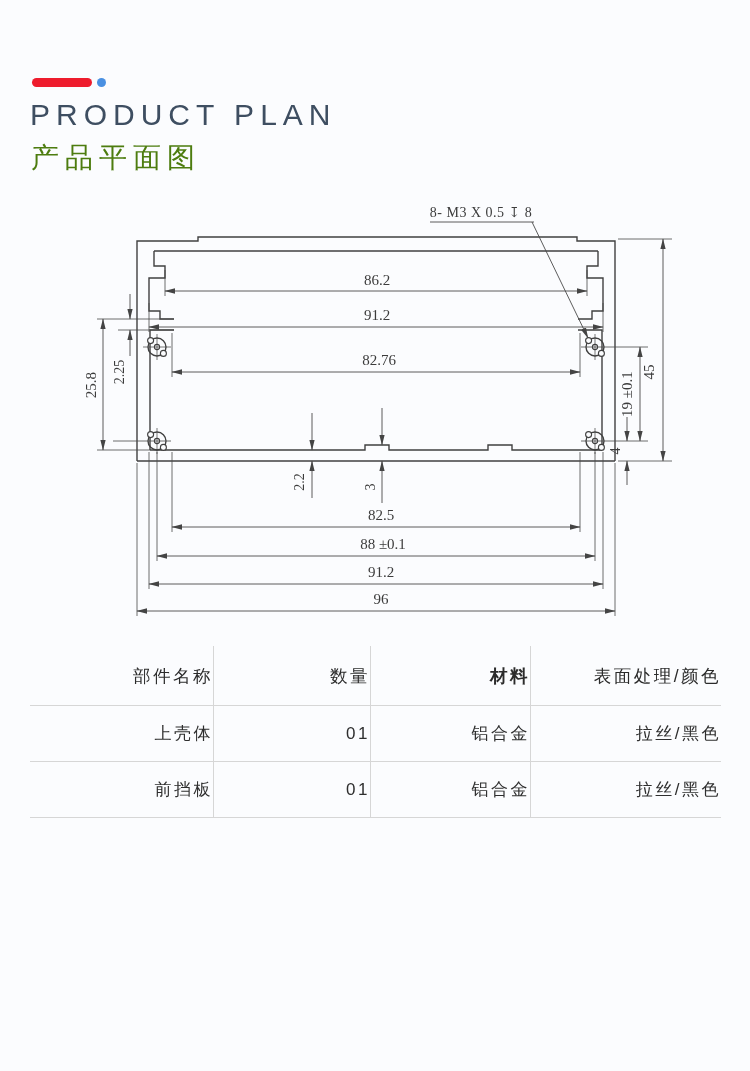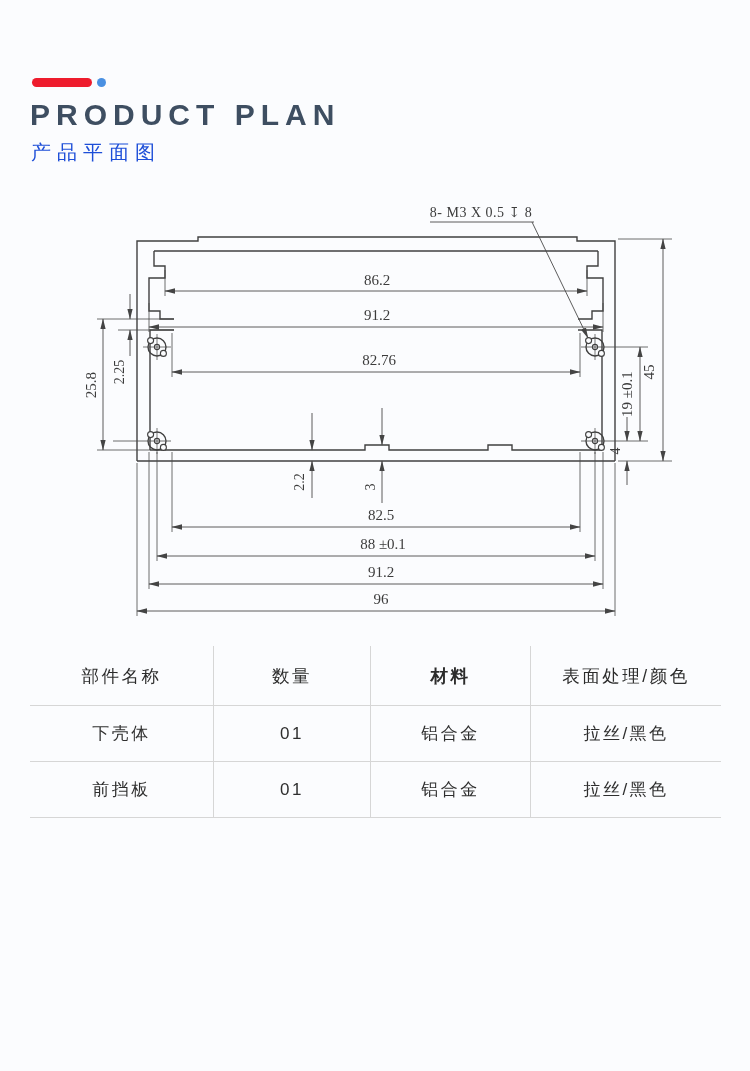--- a/index.html
+++ b/index.html
@@ -7,41 +7,41 @@
     width:750px;height:1071px;position:relative;overflow:hidden;
     background:#fbfcfe;
     font-family:"Liberation Sans","DejaVu Sans",sans-serif;
     color:#2f2f2f;
   }
   .accent-row{position:absolute;left:32px;top:78px;height:9px;}
   .accent-dash{position:absolute;left:0;top:0;width:60px;height:9px;border-radius:5px;}
   .accent-dot{position:absolute;left:65px;top:0;width:9px;height:9px;border-radius:50%;}
   .title-en{
     position:absolute;left:30px;top:98px;
-    font-size:30px;font-weight:700;letter-spacing:6px;color:#3e4e61;
+    font-size:30px;font-weight:400;letter-spacing:6px;color:#3e4e61;
   }
   .title-zh{
     position:absolute;left:31px;top:139px;
-    font-size:20px;font-weight:500;letter-spacing:6px;color:#1d4ed8;
+    font-size:28px;font-weight:500;letter-spacing:6px;color:#4d7c0f;
   }
   .drawing-svg{position:absolute;left:0;top:0;width:750px;height:640px;}
   .drawing-svg text{
     font-family:"Liberation Serif","DejaVu Serif",serif;
     fill:#3c3c3c;
   }
   .dim-t{font-size:15px;}
   .dim-s{font-size:14px;}
   .callout-t{font-size:14px;letter-spacing:0.5px;}
   .spec-table{
     position:absolute;left:30px;top:646px;width:688px;
     border-collapse:collapse;table-layout:fixed;
     font-size:17px;font-weight:300;color:#2e2e2e;
   }
   .spec-table th,.spec-table td{
-    text-align:center;vertical-align:middle;
+    text-align:right;vertical-align:middle;
     border-bottom:1px solid #d6d6d6;
     letter-spacing:2.5px;font-weight:300;
     padding:0;
   }
   .spec-table th{height:59px;font-size:17.5px;color:#2b2b2b;}
   .spec-table td{height:55px;}
   .spec-table .c1{width:183px;}
   .spec-table .c2{width:156px;font-family:Liberation Mono, monospace;}
   .spec-table .c3{width:159px;font-weight:bold;}
   .spec-table .c4{width:190px;}
@@ -177,21 +177,21 @@
   <thead>
     <tr>
       <th class="c1">部件名称</th>
       <th class="c2">数量</th>
       <th class="c3">材料</th>
       <th class="c4">表面处理/颜色</th>
     </tr>
   </thead>
   <tbody>
     <tr>
-      <td>下壳体</td>
+      <td>上壳体</td>
       <td>01</td>
       <td>铝合金</td>
       <td>拉丝/黑色</td>
     </tr>
     <tr>
       <td>前挡板</td>
       <td>01</td>
       <td>铝合金</td>
       <td>拉丝/黑色</td>
     </tr>

